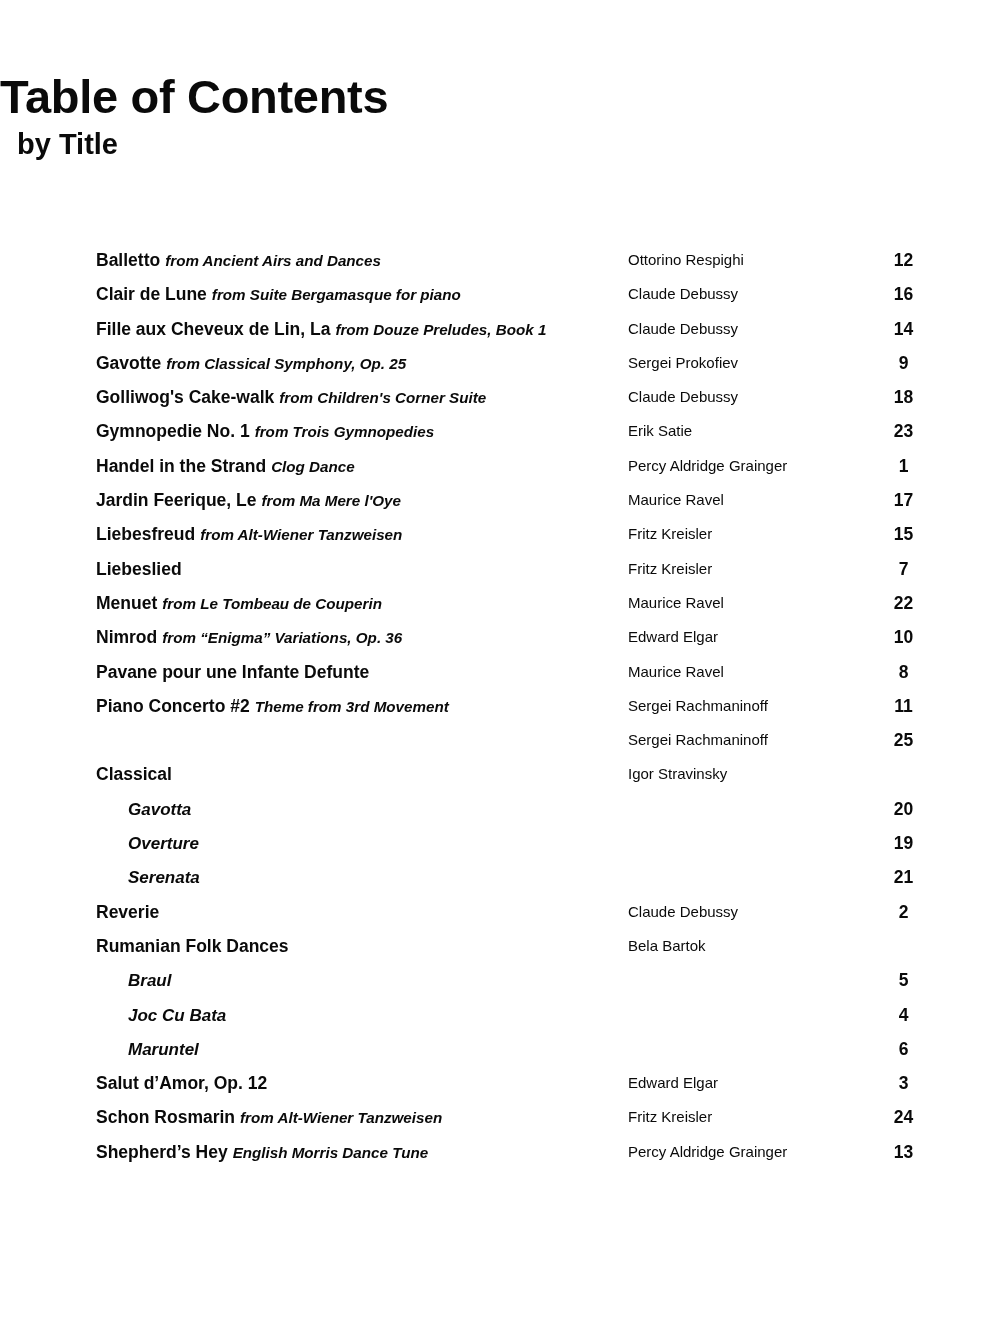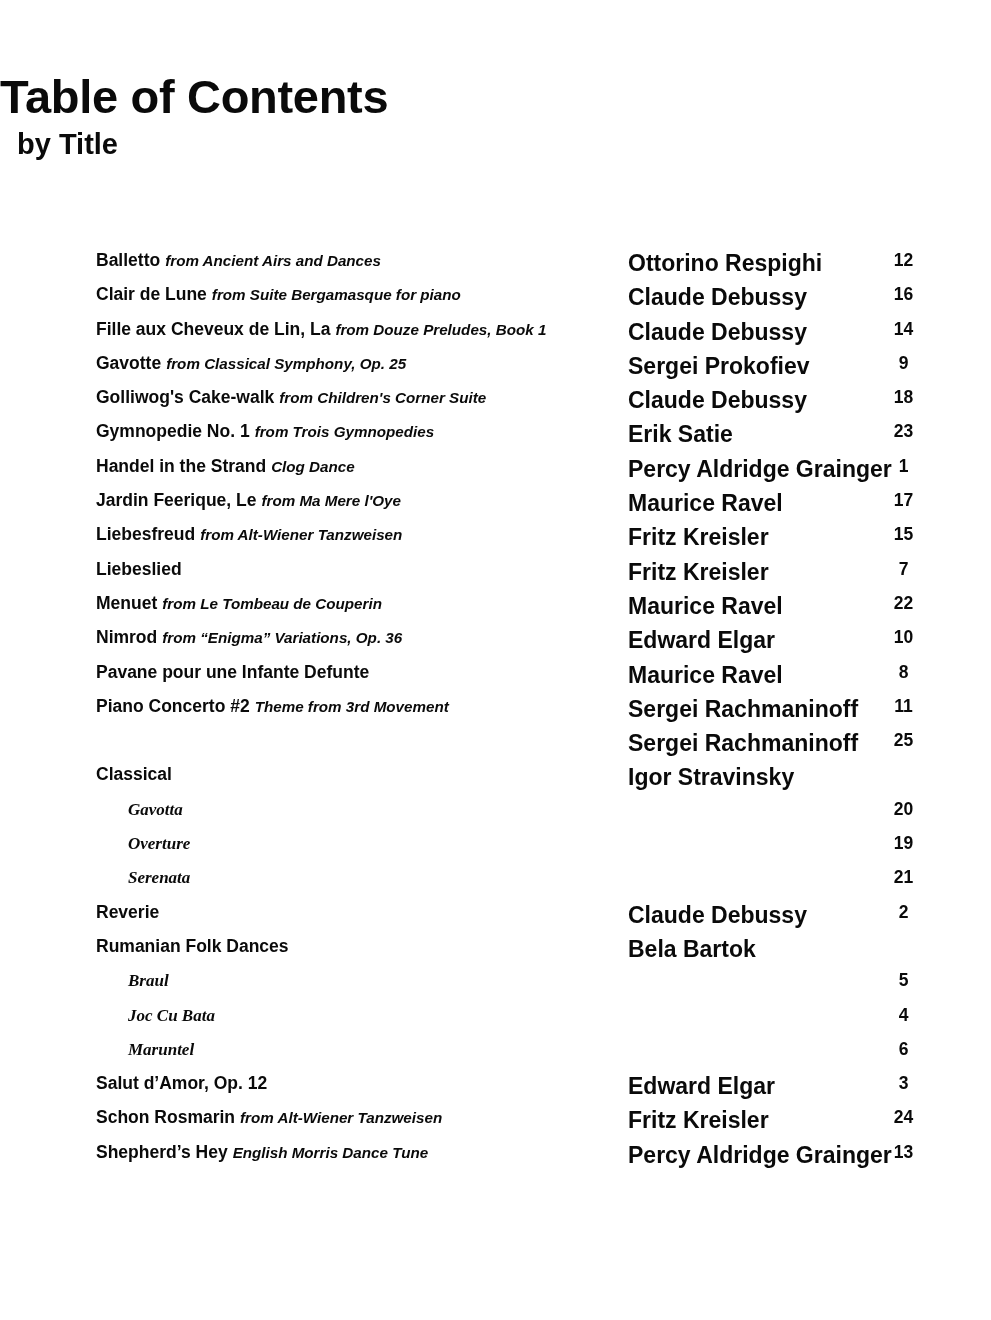--- a/index.html
+++ b/index.html
@@ -70,28 +70,27 @@
   .entry-sub {
     font-size: 15.2px;
     font-style: italic;
     font-weight: bold;
     margin-left: 5px;
   }
   
   .entry.indent .entry-title {
     font-style: italic;
     font-size: 17px;
-    font-family: Liberation Serif, serif;
   }
   .composer {
     position: absolute;
     left: 628px;
     top: 0;
-    font-size: 23px;
-    font-weight: bold;
+    font-size: 15px;
+    font-weight: normal;
     white-space: nowrap;
     line-height: 1;
   }
   .pageno {
     position: absolute;
     left: 862px;
     width: 83px;
     top: 0;
     text-align: center;
     font-size: 17.5px;

